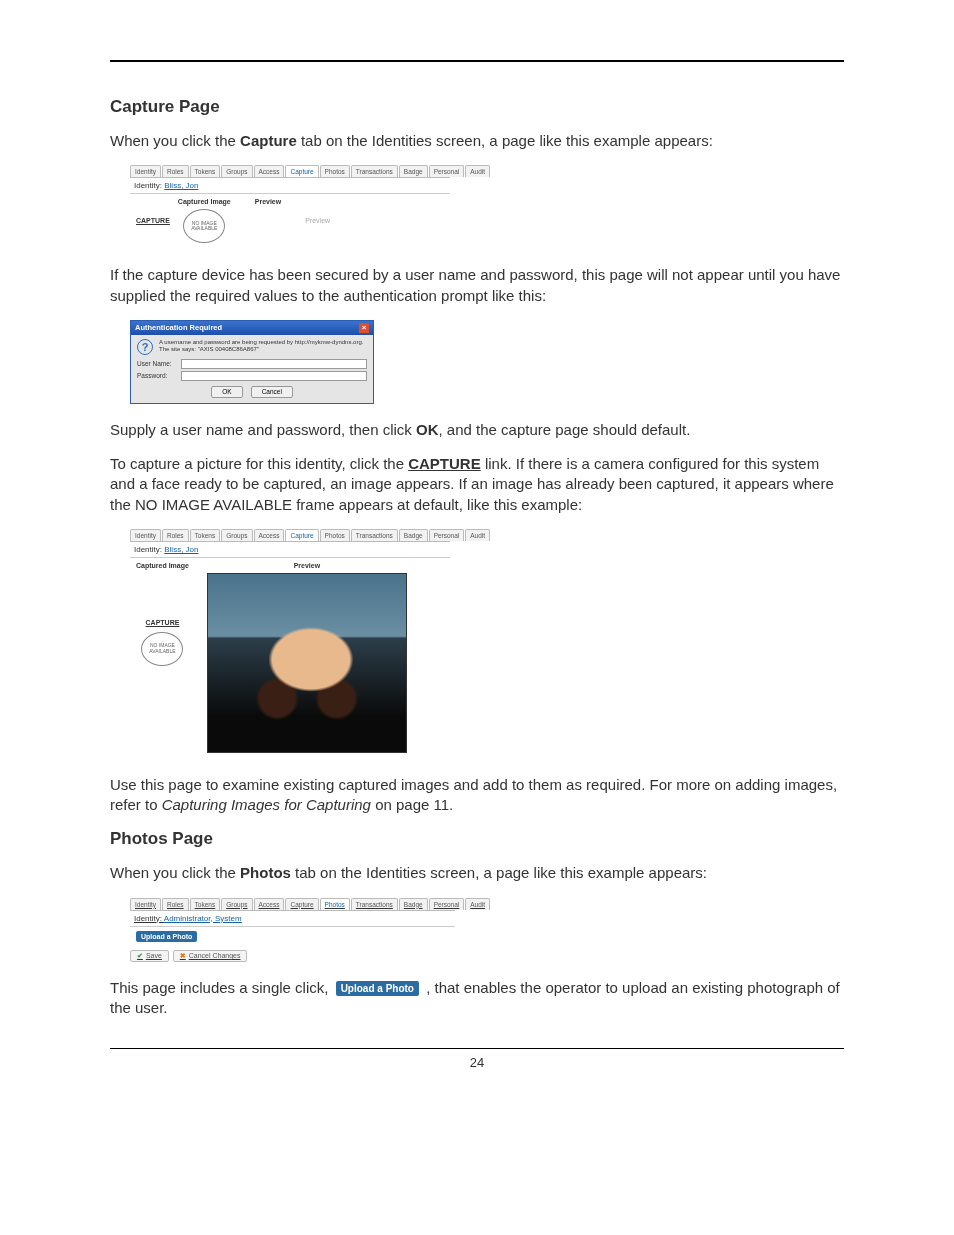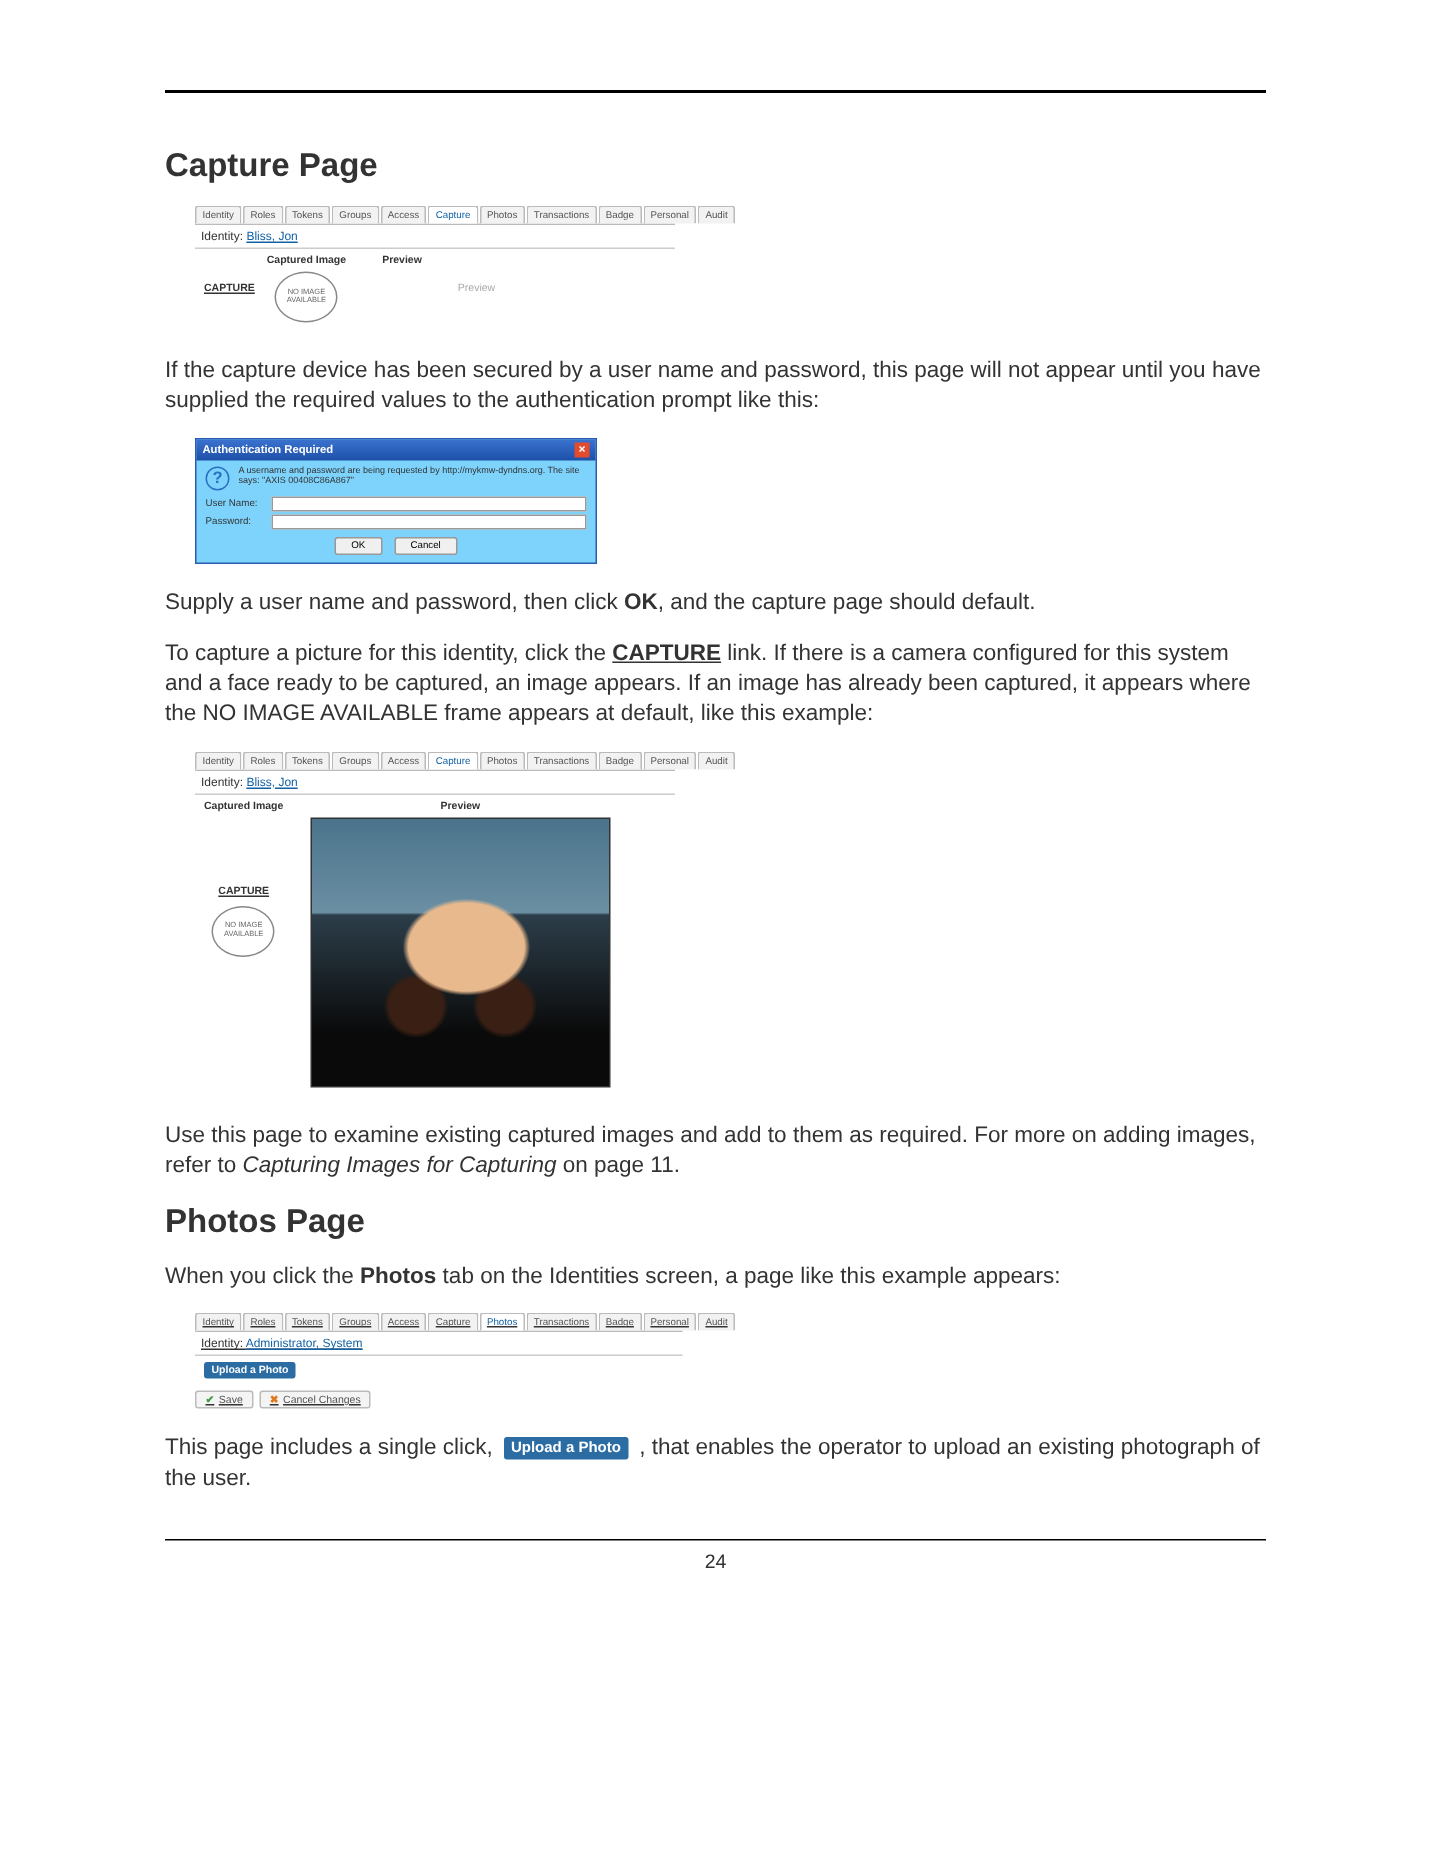--- a/index.html
+++ b/index.html
@@ -20,21 +20,21 @@
   }
   .hr-bottom {
     border-top: 1px solid #000;
     margin-top: 30px;
     padding-top: 6px;
     text-align: center;
     font-size: 13px;
     color: #333;
   }
   h2 {
-    font-size: 22px;
+    font-size: 17px;
     font-weight: bold;
     margin-bottom: 14px;
   }
   p {
     margin-bottom: 14px;
     line-height: 1.35;
   }
   .bold { font-weight: bold; }
   .italic { font-style: italic; }
   .uline { text-decoration: underline; }
@@ -83,24 +83,24 @@
     font-size: 7px;
     font-weight: bold;
     text-decoration: underline;
     margin-right: 8px;
     align-self: center;
     color:#333;
   }
   .preview-disabled { color:#aaa; font-size:7px; align-self:center;}
   
   .authdlg {
-    width: 268px;
+    width: 244px;
     border:1px solid #2a5db0;
     font-size:7.5px;
-    background:#7dd3fc;
+    background:#e5e5e5;
   }
   .auth-title {
     background: linear-gradient(#3a73cf,#1d4fa8);
     color:#fff;
     font-weight:bold;
     padding:2px 4px;
     display:flex;
     justify-content:space-between;
     align-items:center;
   }
@@ -174,20 +174,23 @@
   }
 </style>
 </head>
 <body>
 
 <div class="page">
   <div class="hr-top"></div>
 
   <h2>Capture Page</h2>
 
+  <p>
+    <span>When you click the </span><span class="bold">Capture</span><span> tab on the Identities screen, a page like this example appears:</span>
+  </p>
 
   <div class="fig">
     <div class="tabbox">
       <div class="tabs">
         <div class="tab">Identity</div>
         <div class="tab">Roles</div>
         <div class="tab">Tokens</div>
         <div class="tab">Groups</div>
         <div class="tab">Access</div>
         <div class="tab active">Capture</div>

